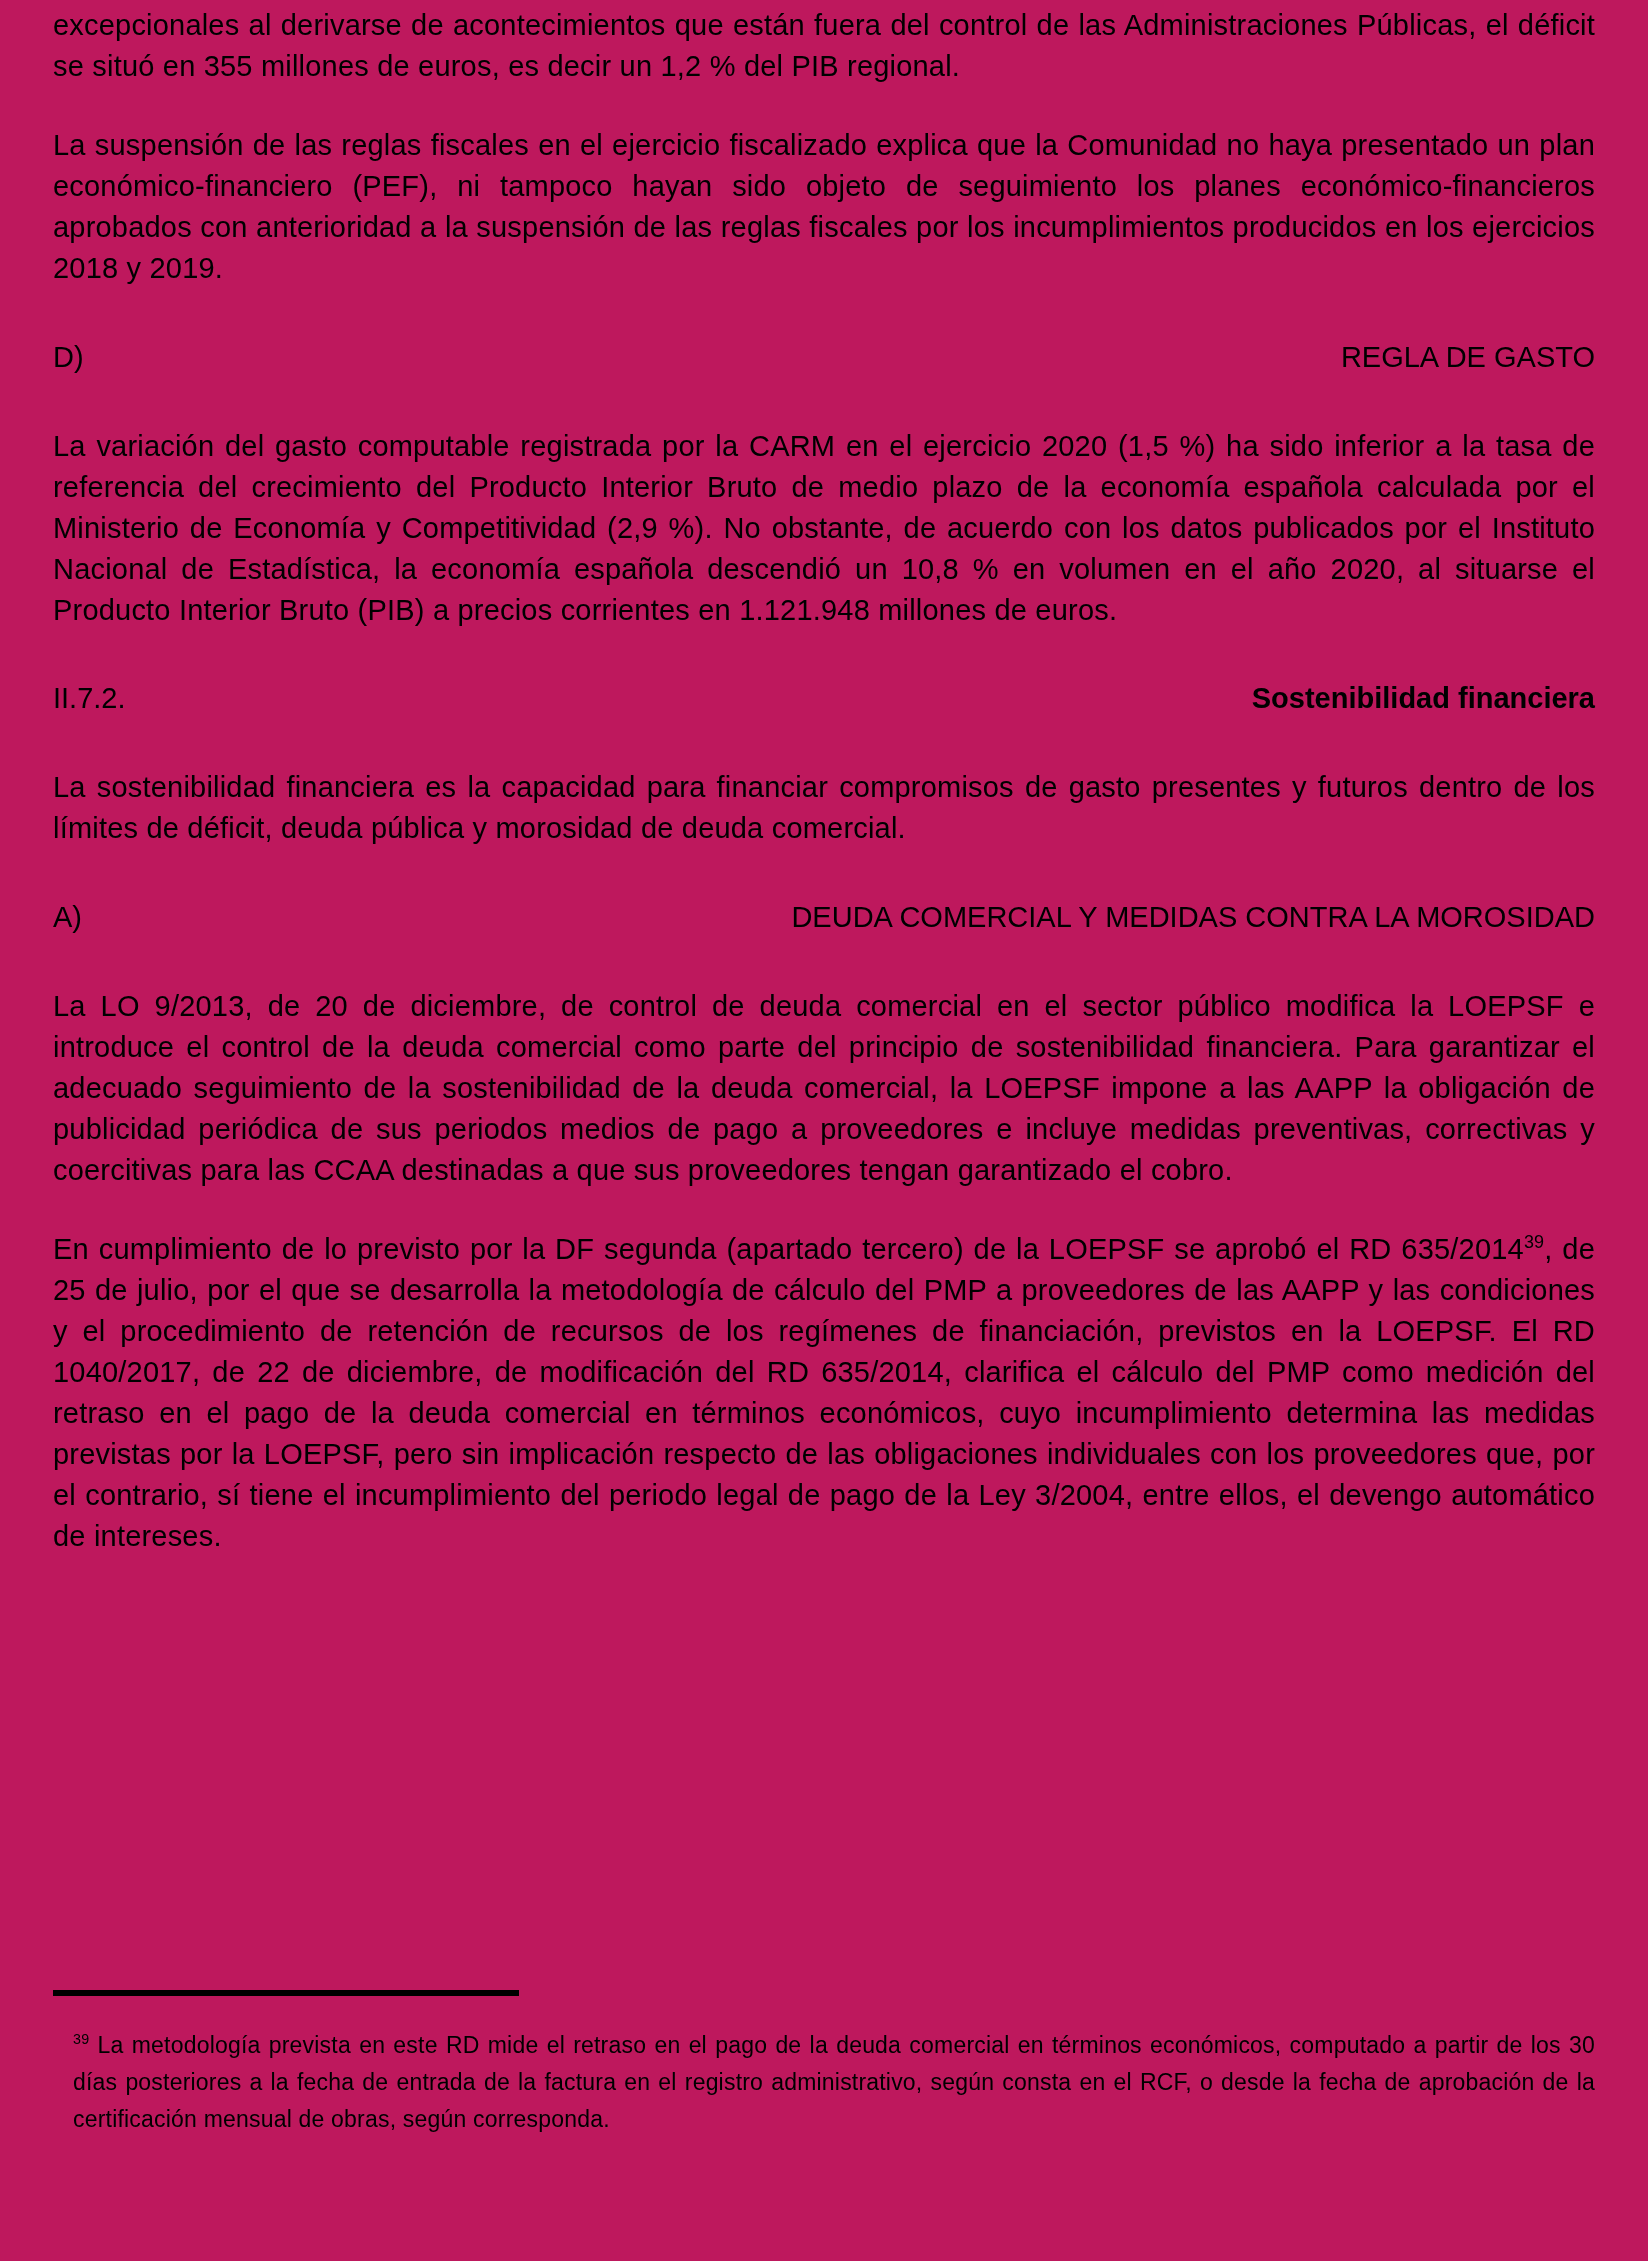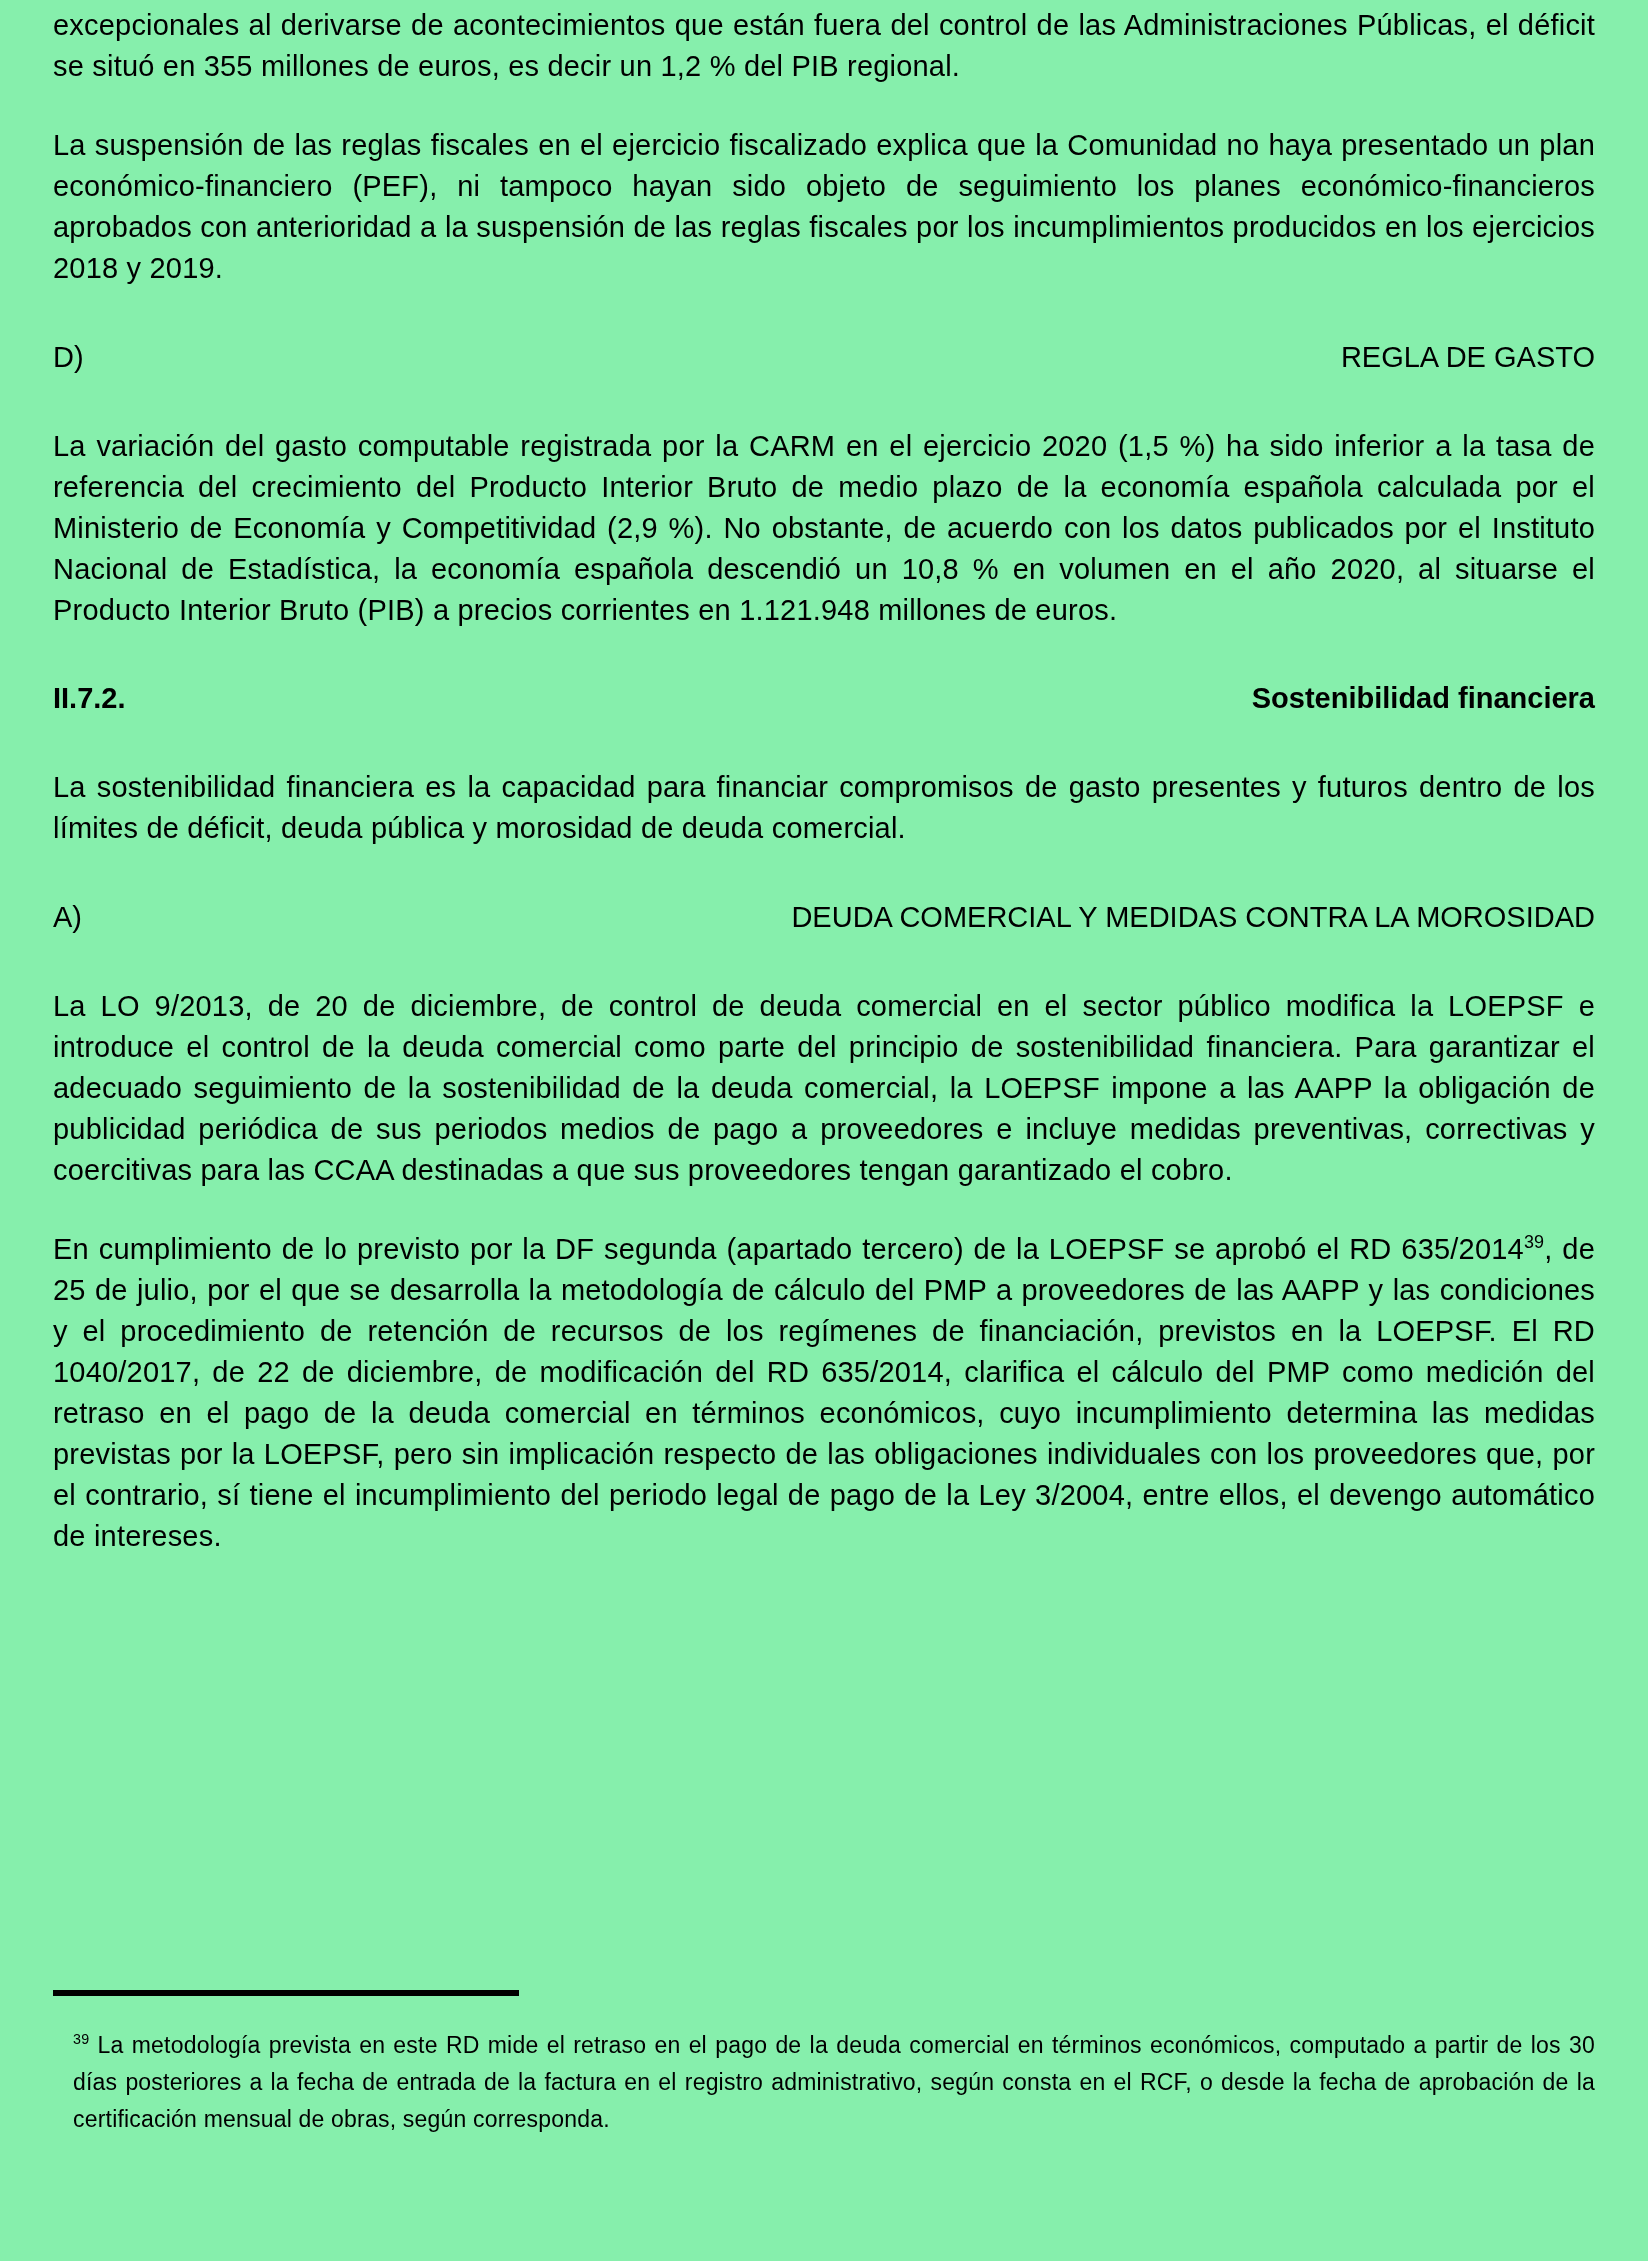--- a/index.html
+++ b/index.html
@@ -14,21 +14,21 @@
     overflow: hidden;
     font-family: "Liberation Sans", sans-serif;
     color: #000000;
     -webkit-font-smoothing: antialiased;
   }
   .page {
     position: absolute;
     left: 0; top: 0;
     width: 1649px;
     height: 2261px;
-    background: #86efac;
+    background: #be185d;
   }
   .content {
     position: absolute;
     left: 53px;
     top: 4.9px;
     width: 1542px;
     display: flex;
     flex-direction: column;
   }
   .body-par {
@@ -48,21 +48,21 @@
     text-align: left;
   }
   .heading .h-label {
     flex: 0 0 auto;
   }
   .heading .h-title {
     flex: 1 1 auto;
     text-align: right;
   }
   .heading-d .h-label   { width: 98px; }
-  .heading-ii72 .h-label{ width: 121px; font-weight: bold; }
+  .heading-ii72 .h-label{ width: 121px; font-weight: normal; }
   .heading-ii72 .h-title{ font-weight: bold; }
   .heading-a .h-label   { width: 102px; }
   sup.fn-ref {
     font-size: 0.62em;
     line-height: 0;
     vertical-align: super;
   }
   .footnote-area {
     position: absolute;
     left: 53px;

